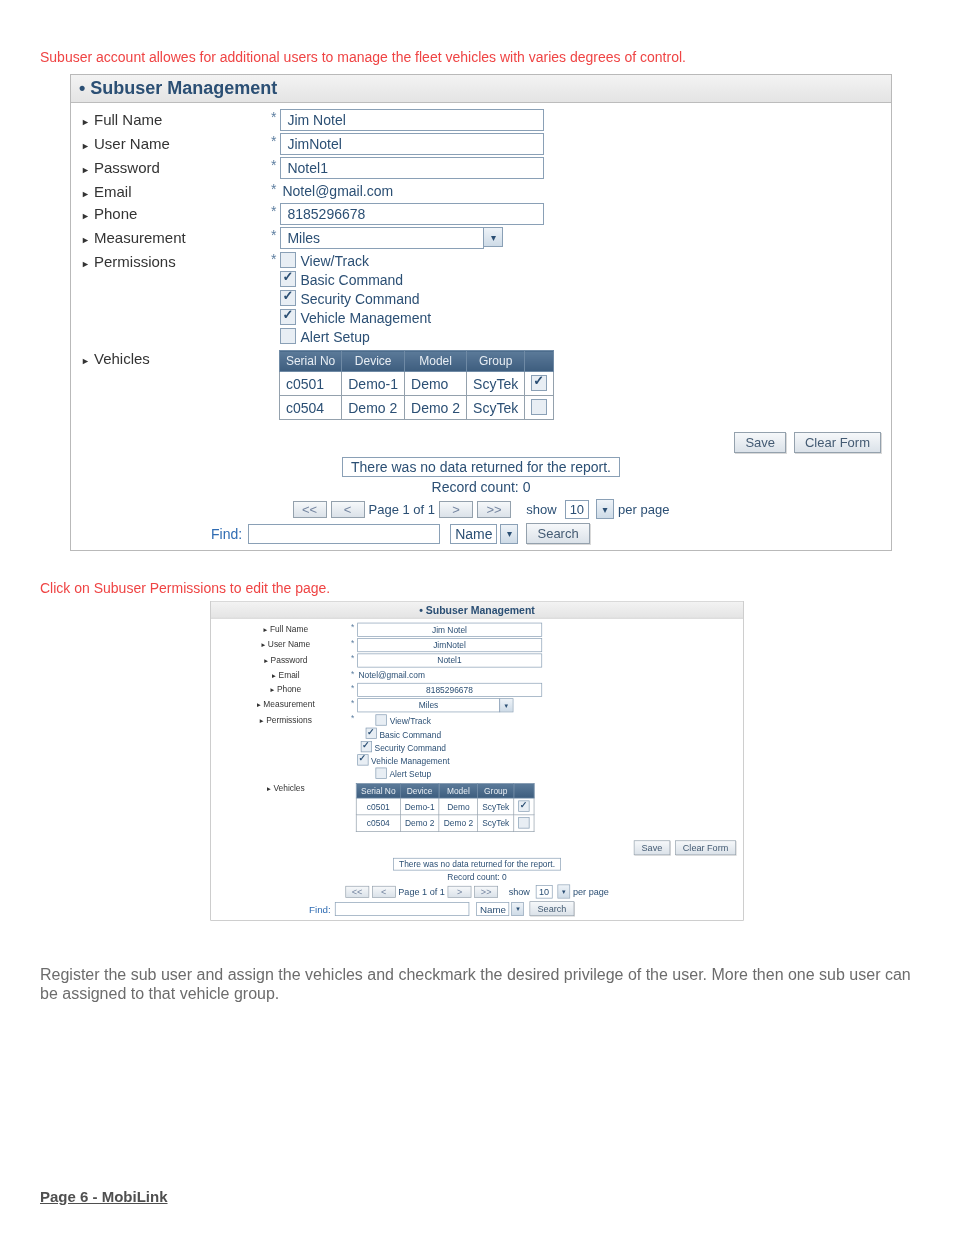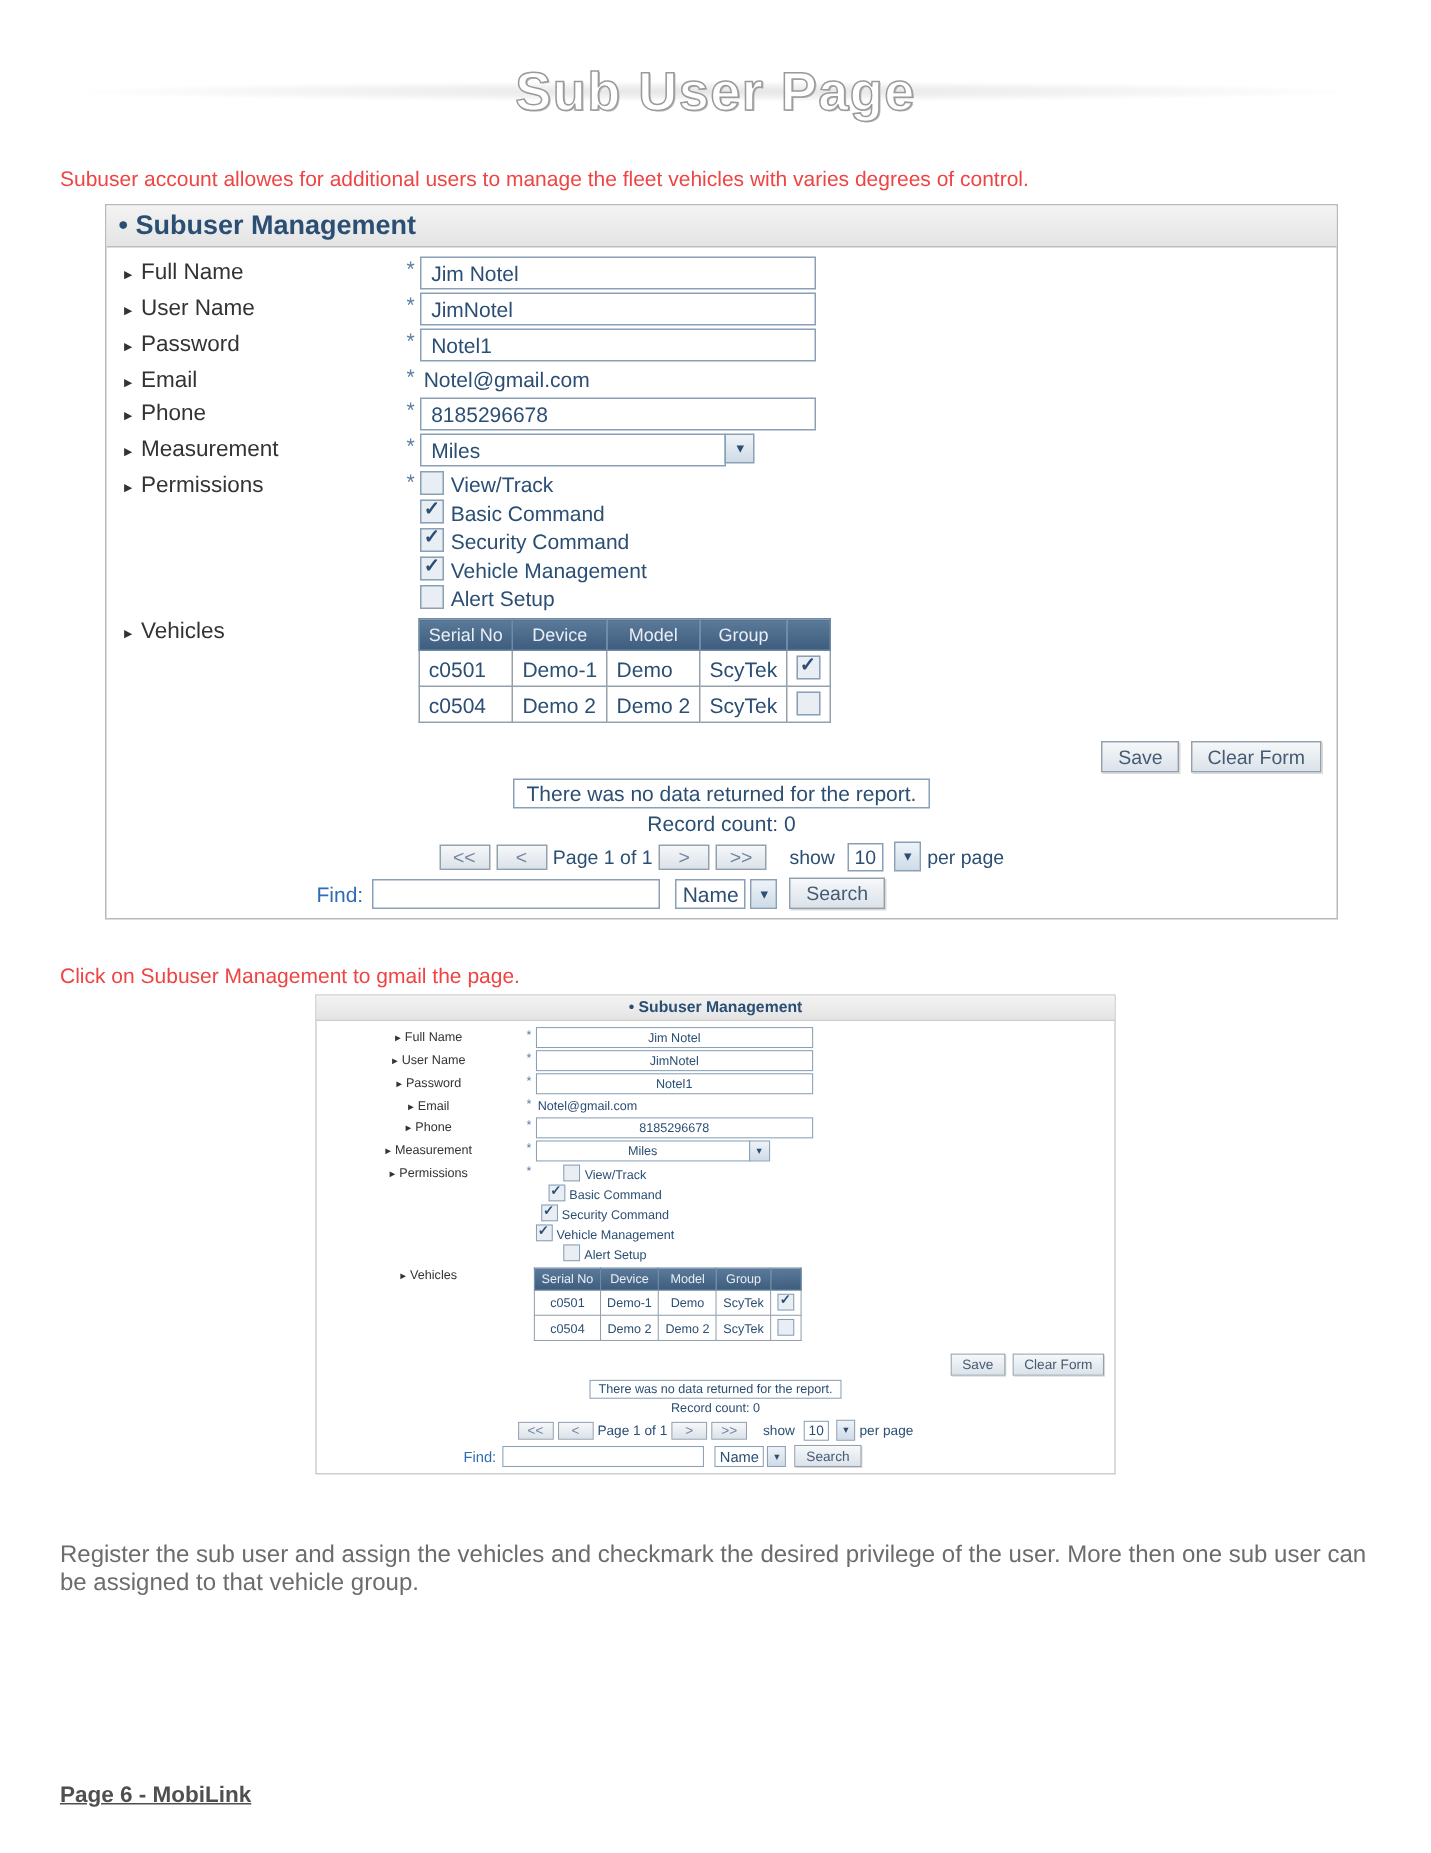--- a/index.html
+++ b/index.html
@@ -276,24 +276,20 @@
     font-weight:700;
     color:#4f4f4f;
     text-decoration:underline;
   }
 </style>
 </head>
 <body>
 
 <div class="page">
 
-  <div class="title-wrap">
-    <div class="title-glow"></div>
-    <div class="title-text">Sub User Page</div>
-  </div>
 
   <p class="body-text">Subuser account allowes for additional users to manage the fleet vehicles with varies degrees of control.</p>
 
   <div class="app-shot">
     <div class="app-header">• Subuser Management</div>
     <div class="form-area">
 
       <div class="row">
         <div class="lab">Full Name</div>
         <span class="star">*</span>
@@ -403,21 +399,21 @@
 
     <div class="find-row">
       <span>Find:</span>
       <span class="find-input"></span>
       <span class="find-sel">Name</span>
         <span class="find-caret">▾</span>
       <span class="btn" style="margin-left:8px;">Search</span>
     </div>
   </div>
 
-  <p class="body-text">Click on Subuser Management to gmail the page.</p>
+  <p class="body-text">Click on Subuser Permissions to edit the page.</p>
 
   <div style="text-align:center;">
   <div class="app-shot small">
     <div class="app-header">• Subuser Management</div>
     <div class="form-area">
       <div class="row">
             <div class="lab">Full Name</div>
             <span class="star">*</span>
             <div class="val-box">Jim Notel</div>
           </div>

